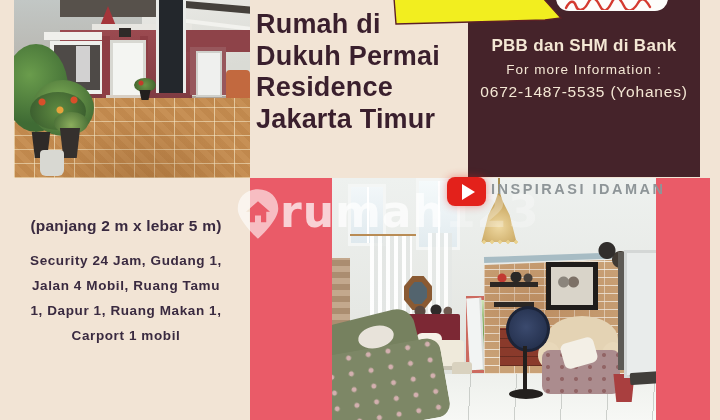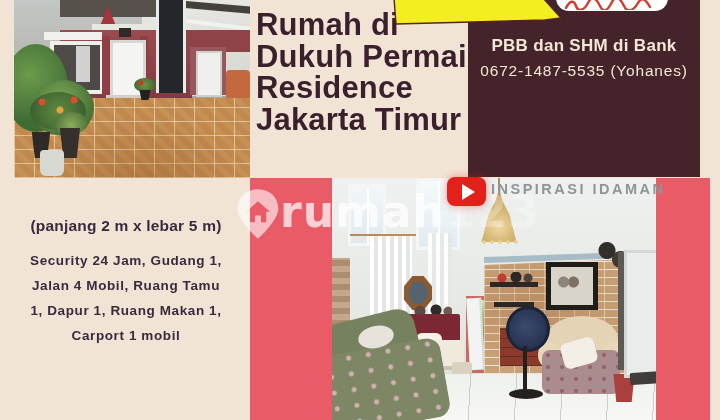--- a/index.html
+++ b/index.html
@@ -56,21 +56,21 @@
   .ext-pot-white{left:26px;top:150px;width:24px;height:26px;background:#d8d8d2;border-radius:4px 4px 6px 6px;}
   .ext-tuft{left:40px;top:112px;width:34px;height:22px;border-radius:50%;
     background:radial-gradient(circle at 50% 60%,#8cae5d,#4e7339 80%);}
   .ext-plantpot{left:120px;top:78px;width:22px;height:14px;border-radius:50%;
     background:radial-gradient(circle 3px at 7px 5px,#c43b2a 0 2px,transparent 3px),
                radial-gradient(circle at 50% 50%,#6f9448,#44682f 80%);}
   .ext-plantpot-base{left:124px;top:90px;width:14px;height:10px;background:#23201e;clip-path:polygon(10% 0,90% 0,75% 100%,25% 100%);}
 
   
   .title{left:256px;top:9px;width:212px;color:#3a1f2d;font-weight:bold;
-    font-size:31px;line-height:31.5px;letter-spacing:.2px;}
+    font-size:27px;line-height:31.5px;letter-spacing:.2px;}
 
   
   .panel{left:468px;top:0;width:232px;height:177px;background:#45232a;color:#f4e7d4;text-align:center;}
   .panel-heading{margin-top:36px;font-size:17px;font-weight:bold;letter-spacing:.3px;}
   .panel-sub{margin-top:6px;font-size:13.5px;letter-spacing:1px;}
   .panel-phone{margin-top:6px;font-size:15.5px;letter-spacing:.8px;}
 
   
   .ribbon{left:393px;top:0;width:172px;height:26px;}
   .badge{left:556px;top:-16px;width:112px;height:27px;background:#fdfdfb;border-radius:13px;}
@@ -225,20 +225,21 @@
 
   <div class="abs title">
     <div class="title-line">Rumah di</div>
     <div class="title-line">Dukuh Permai</div>
     <div class="title-line">Residence</div>
     <div class="title-line">Jakarta Timur</div>
   </div>
 
   <div class="abs panel">
     <div class="panel-heading">PBB dan SHM di Bank</div>
+    <div class="panel-sub">For more Information :</div>
     <div class="panel-phone">0672-1487-5535 (Yohanes)</div>
   </div>
 
   <svg class="abs ribbon" viewBox="0 0 172 26">
     <polygon points="1,-2 150,-2 168,18 152,20 3,24" fill="#f2ee1f" stroke="#5c2026" stroke-width="1.4"></polygon>
   </svg>
 
   <div class="abs badge">
     <svg width="96" height="12" viewBox="0 0 96 12">
       <path d="M2,10 C6,2 10,2 12,8 S20,13 24,5 S32,0 36,8 S44,12 48,4 S56,0 60,8 S70,12 74,5 S82,2 86,9" fill="none" stroke="#d43a2f" stroke-width="2.4" stroke-linecap="round"></path>

